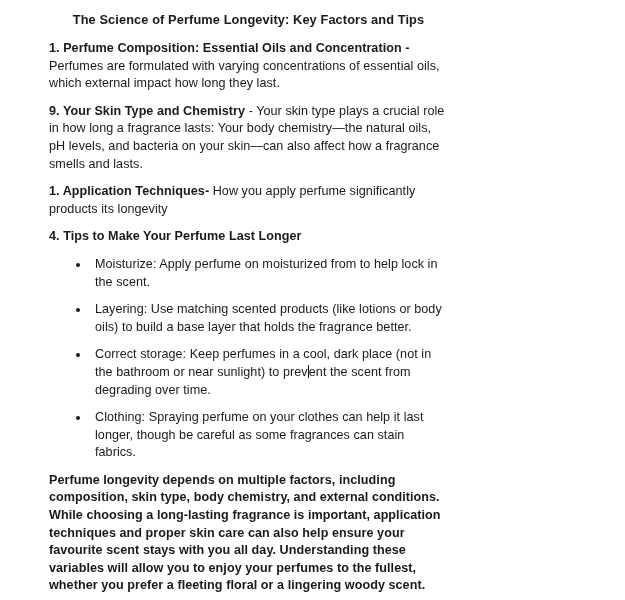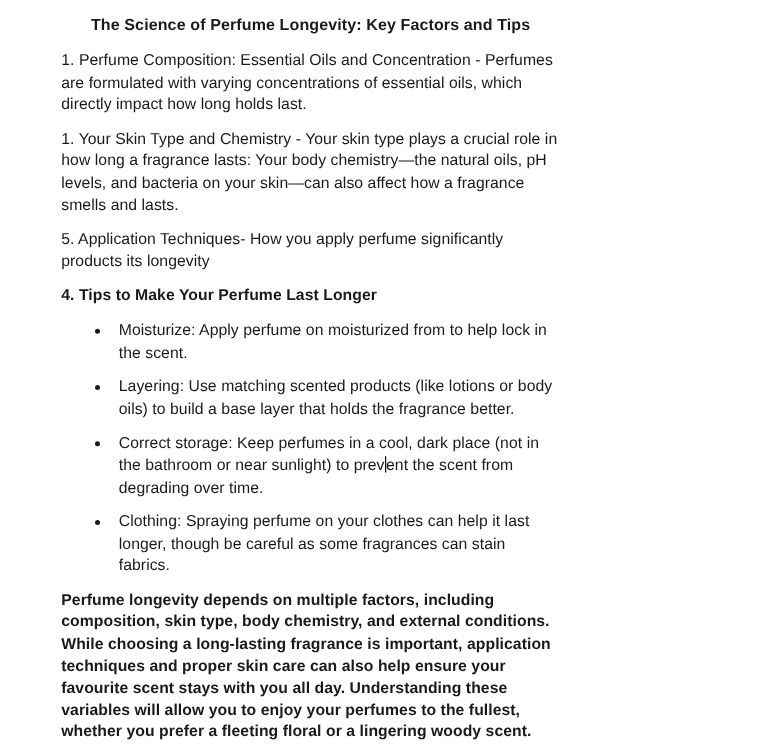--- a/index.html
+++ b/index.html
@@ -33,21 +33,21 @@
   p {
     font-size: 12.6px;
     line-height: 17.6px;
     margin: 0 0 10px 0;
     letter-spacing: 0.05px;
   }
   .bold {
     font-weight: 700;
   }
   strong {
-    font-weight: 400;
+    font-weight: 700;
   }
   ul.tips-list {
     margin: 0 0 10px 0;
     padding-left: 41px;
     list-style: disc;
   }
   ul.tips-list li {
     font-size: 12.6px;
     line-height: 17.6px;
     margin: 0 0 10px 0;
@@ -63,27 +63,27 @@
   }
 </style>
 </head>
 <body>
 
 <div class="page">
 
   <h1 class="doc-title">The Science of Perfume Longevity: Key Factors and Tips</h1>
 
 
-  <p><strong>1. Perfume Composition: Essential Oils and Concentration -</strong><span> Perfumes are formulated with varying concentrations of essential oils, which directly impact how long holds last.</span></p>
+  <p><strong>1. Perfume Composition: Essential Oils and Concentration -</strong><span> Perfumes are formulated with varying concentrations of essential oils, which external impact how long they last.</span></p>
 
 
-  <p><strong>1. Your Skin Type and Chemistry</strong><span> - Your skin type plays a crucial role in how long a fragrance lasts: Your body chemistry—the natural oils, pH levels, and bacteria on your skin—can also affect how a fragrance smells and lasts.</span></p>
+  <p><strong>9. Your Skin Type and Chemistry</strong><span> - Your skin type plays a crucial role in how long a fragrance lasts: Your body chemistry—the natural oils, pH levels, and bacteria on your skin—can also affect how a fragrance smells and lasts.</span></p>
 
 
-  <p><strong>5. Application Techniques-</strong><span> How you apply perfume significantly products its longevity</span></p>
+  <p><strong>1. Application Techniques-</strong><span> How you apply perfume significantly products its longevity</span></p>
 
 
   <p class="bold">4. Tips to Make Your Perfume Last Longer</p>
 
   <ul class="tips-list">
     <li><span>Moisturize: Apply perfume on moisturized from to help lock in the scent.</span></li>
     <li><span>Layering: Use matching scented products (like lotions or body oils) to build a base layer that holds the fragrance better.</span></li>
     <li><span>Correct storage: Keep perfumes in a cool, dark place (not in the bathroom or near sunlight) to prev</span><span class="caret"></span><span>ent the scent from degrading over time.</span></li>
     <li><span>Clothing: Spraying perfume on your clothes can help it last longer, though be careful as some fragrances can stain fabrics.</span></li>
   </ul>

